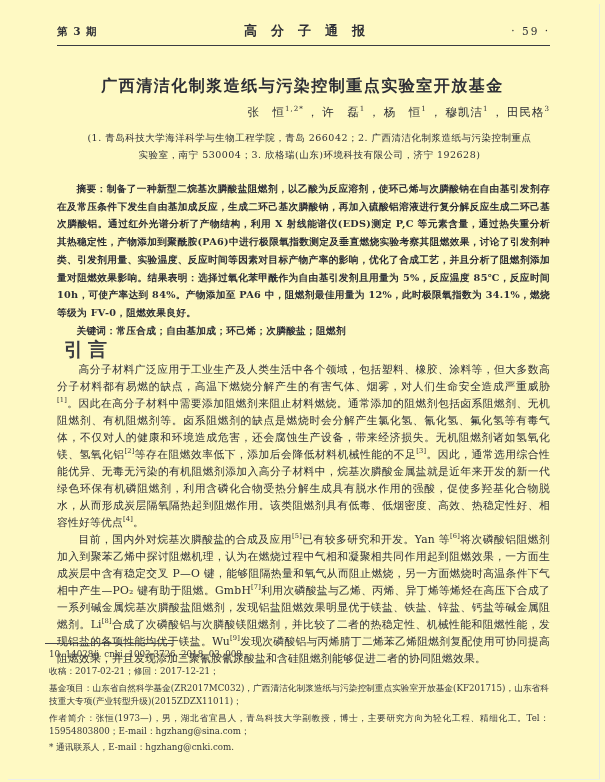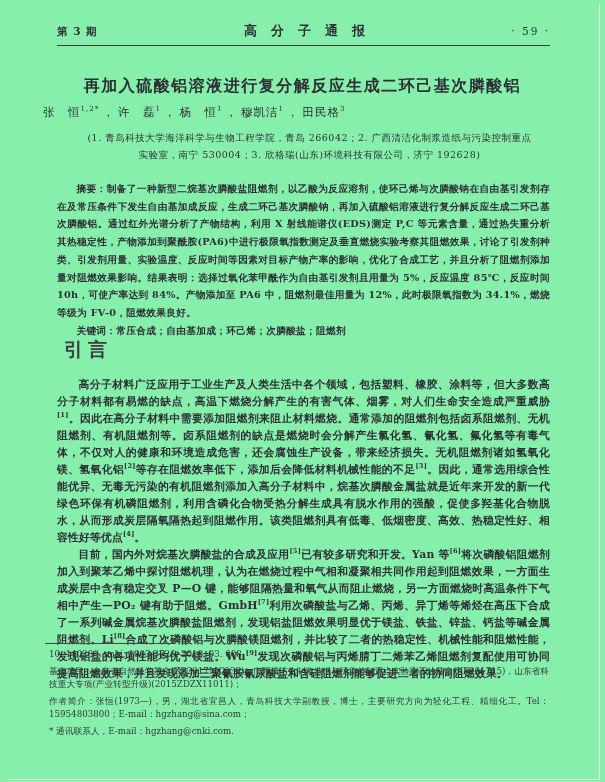--- a/index.html
+++ b/index.html
@@ -1,20 +1,20 @@
 <!DOCTYPE html>
 <html><head>
 <meta charset="utf-8">
 <style>
   * { margin:0; padding:0; box-sizing:border-box; }
   html,body { background:#ffffff; }
   .page {
     position:relative;
     width:605px; height:782px;
-    background:#86efac;
+    background:#fef9c3;
     overflow:hidden;
     font-family:"DejaVu Serif","Liberation Serif",serif;
     color:#2e2f36;
   }
   .scan-edge-right {
     position:absolute; top:4px; bottom:2px; right:5px;
     width:1px; background:#e6e9e6;
   }
   .scan-edge-bottom {
     position:absolute; left:8px; right:5px; bottom:2px;
@@ -28,64 +28,64 @@
     border-bottom:1.8px solid #3b3c42;
   }
   .journal-name { letter-spacing:14px; text-indent:14px; font-weight:bold; font-size:13px; }
   .issue-label { font-weight:bold; }
   .page-number { letter-spacing:2px; }
   .article-title {
     position:absolute; top:76px; left:40px; right:40px;
     text-align:center; font-size:16px; font-weight:bold; letter-spacing:1.5px;
   }
   .authors-line {
-    position:absolute; top:105px; left:40px; right:24px;
-    text-align:left; font-size:11.5px; letter-spacing:1px;
+    position:absolute; top:105px; left:40px; right:52px;
+    text-align:right; font-size:11.5px; letter-spacing:1px;
   }
   .authors-line .author { margin:0 3px; }
   sup { font-size:0.62em; line-height:0; vertical-align:super; }
   .affiliation {
     position:absolute; top:129px; left:40px; right:26px;
     text-align:center; font-size:9.5px; line-height:17px; letter-spacing:0.5px;
   }
   .abstract-block {
     position:absolute; top:180px; left:57px; right:55px;
     font-size:9.7px; font-weight:600; line-height:17.7px;
     text-align:justify; letter-spacing:0.3px;
   }
   .abstract-text { text-indent:2em; }
   .keywords-line { text-indent:2em; }
   .section-heading {
     position:absolute; top:337px; left:64px;
     font-size:19px; letter-spacing:5px; color:#3a3b41;
   }
   .body-text {
-    position:absolute; top:376px; left:57px; right:55px;
-    font-size:10.8px; line-height:17px; text-align:justify; letter-spacing:0.2px;font-weight:bold;
+    position:absolute; top:361px; left:57px; right:55px;
+    font-size:10.8px; line-height:17px; text-align:justify; letter-spacing:0.2px;
   }
   .body-text p { text-indent:2em; }
   .footnote-block {
     position:absolute; top:643px; left:45px; width:508px;
     font-size:8.7px; line-height:12.9px; text-align:justify; color:#35363c;
   }
   .footnote-rule { width:128px; border-top:1.2px solid #45464c; margin-bottom:4px; }
   .footnote-line { margin:4px; }
 </style>
 </head>
 <body>
 
 <div class="page">
 
   <div class="running-head">
     <span class="issue-label">第 3 期</span>
     <span class="journal-name">高分子通报</span>
     <span class="page-number">· 59 ·</span>
   </div>
 
-  <h1 class="article-title">再加入硫酸铝溶液进行复分解反应生成二环己基次膦酸铝</h1>
+  <h1 class="article-title">广西清洁化制浆造纸与污染控制重点实验室开放基金</h1>
 
   <div class="authors-line"><span class="author">张　恒<sup>1,2*</sup></span>，<span class="author">许　磊<sup>1</sup></span>，<span class="author">杨　恒<sup>1</sup></span>，<span class="author">穆凯洁<sup>1</sup></span>，<span class="author">田民格<sup>3</sup></span></div>
 
   <div class="affiliation">
     <div>(1. 青岛科技大学海洋科学与生物工程学院，青岛 266042；2. 广西清洁化制浆造纸与污染控制重点</div>
     <div>实验室，南宁 530004；3. 欣格瑞(山东)环境科技有限公司，济宁 192628)</div>
   </div>
 
   <div class="abstract-block">
     <p class="abstract-text">摘要：制备了一种新型二烷基次膦酸盐阻燃剂，以乙酸为反应溶剂，使环己烯与次膦酸钠在自由基引发剂存在及常压条件下发生自由基加成反应，生成二环己基次膦酸钠，再加入硫酸铝溶液进行复分解反应生成二环己基次膦酸铝。通过红外光谱分析了产物结构，利用 X 射线能谱仪(EDS)测定 P,C 等元素含量，通过热失重分析其热稳定性，产物添加到聚酰胺(PA6)中进行极限氧指数测定及垂直燃烧实验考察其阻燃效果，讨论了引发剂种类、引发剂用量、实验温度、反应时间等因素对目标产物产率的影响，优化了合成工艺，并且分析了阻燃剂添加量对阻燃效果影响。结果表明：选择过氧化苯甲酰作为自由基引发剂且用量为 5%，反应温度 85℃，反应时间 10h，可使产率达到 84%。产物添加至 PA6 中，阻燃剂最佳用量为 12%，此时极限氧指数为 34.1%，燃烧等级为 FV-0，阻燃效果良好。</p>
@@ -95,20 +95,21 @@
   <h2 class="section-heading">引言</h2>
 
   <div class="body-text">
     <p>高分子材料广泛应用于工业生产及人类生活中各个领域，包括塑料、橡胶、涂料等，但大多数高分子材料都有易燃的缺点，高温下燃烧分解产生的有害气体、烟雾，对人们生命安全造成严重威胁<sup>[1]</sup>。因此在高分子材料中需要添加阻燃剂来阻止材料燃烧。通常添加的阻燃剂包括卤系阻燃剂、无机阻燃剂、有机阻燃剂等。卤系阻燃剂的缺点是燃烧时会分解产生氯化氢、氰化氢、氟化氢等有毒气体，不仅对人的健康和环境造成危害，还会腐蚀生产设备，带来经济损失。无机阻燃剂诸如氢氧化镁、氢氧化铝<sup>[2]</sup>等存在阻燃效率低下，添加后会降低材料机械性能的不足<sup>[3]</sup>。因此，通常选用综合性能优异、无毒无污染的有机阻燃剂添加入高分子材料中，烷基次膦酸金属盐就是近年来开发的新一代绿色环保有机磷阻燃剂，利用含磷化合物受热分解生成具有脱水作用的强酸，促使多羟基化合物脱水，从而形成炭层隔氧隔热起到阻燃作用。该类阻燃剂具有低毒、低烟密度、高效、热稳定性好、相容性好等优点<sup>[4]</sup>。</p>
     <p>目前，国内外对烷基次膦酸盐的合成及应用<sup>[5]</sup>已有较多研究和开发。Yan 等<sup>[6]</sup>将次磷酸铝阻燃剂加入到聚苯乙烯中探讨阻燃机理，认为在燃烧过程中气相和凝聚相共同作用起到阻燃效果，一方面生成炭层中含有稳定交叉 P—O 键，能够阻隔热量和氧气从而阻止燃烧，另一方面燃烧时高温条件下气相中产生—PO₂ 键有助于阻燃。GmbH<sup>[7]</sup>利用次磷酸盐与乙烯、丙烯、异丁烯等烯烃在高压下合成了一系列碱金属烷基次膦酸盐阻燃剂，发现铝盐阻燃效果明显优于镁盐、铁盐、锌盐、钙盐等碱金属阻燃剂。Li<sup>[8]</sup>合成了次磷酸铝与次膦酸镁阻燃剂，并比较了二者的热稳定性、机械性能和阻燃性能，发现铝盐的各项性能均优于镁盐。Wu<sup>[9]</sup>发现次磷酸铝与丙烯腈丁二烯苯乙烯阻燃剂复配使用可协同提高阻燃效果，并且发现添加三聚氰胺氰尿酸盐和含硅阻燃剂能够促进二者的协同阻燃效果。</p>
   </div>
 
   <div class="footnote-block">
     <div class="footnote-rule"></div>
     <p class="footnote-line">10. 14028/j. cnki. 1003-3726. 2018. 03. 008</p>
+    <p class="footnote-line">收稿：2017-02-21；修回：2017-12-21；</p>
     <p class="footnote-line">基金项目：山东省自然科学基金(ZR2017MC032)，广西清洁化制浆造纸与污染控制重点实验室开放基金(KF201715)，山东省科技重大专项(产业转型升级)(2015ZDZX11011)；</p>
     <p class="footnote-line">作者简介：张恒(1973—)，男，湖北省宜昌人，青岛科技大学副教授，博士，主要研究方向为轻化工程、精细化工。Tel：15954803800；E-mail：hgzhang@sina.com；</p>
     <p class="footnote-line">* 通讯联系人，E-mail：hgzhang@cnki.com.</p>
   </div>
 
   <div class="scan-edge-right"></div>
   <div class="scan-edge-bottom"></div>
 
 </div>
 

